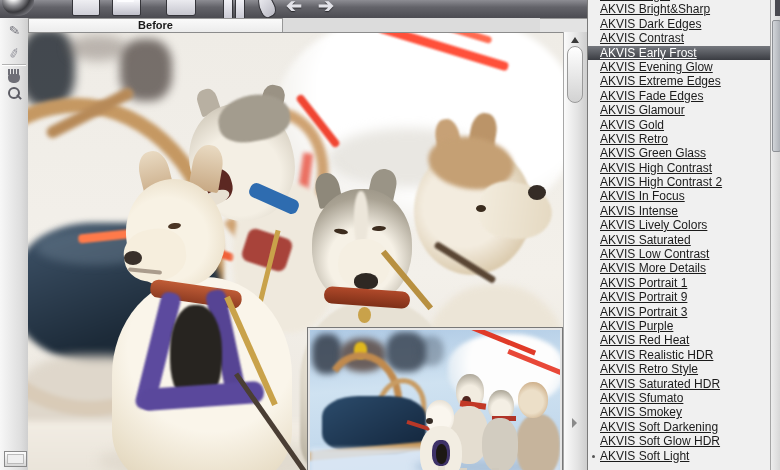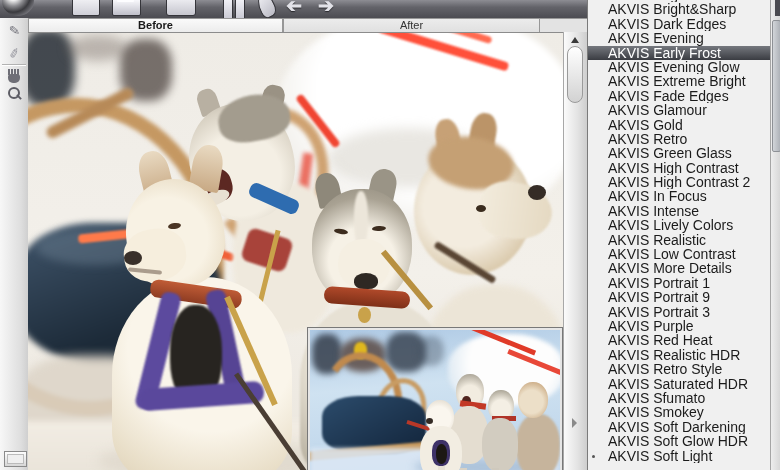--- a/index.html
+++ b/index.html
@@ -68,22 +68,22 @@
   #vscroll .arrow-up{position:absolute;left:7px;top:5px;width:0;height:0;
     border-left:4px solid rgba(0,0,0,0);border-right:4px solid rgba(0,0,0,0);border-bottom:6px solid #3a3a3a;}
   #vscroll .thumb{position:absolute;left:3px;top:14px;width:14px;height:55px;border-radius:8px;
     border:1px solid #9a9a9a;background:linear-gradient(180deg,#ffffff,#d2d2d2);}
   #vscroll .notch{position:absolute;left:8px;top:386px;width:0;height:0;
     border-top:5px solid rgba(0,0,0,0);border-bottom:5px solid rgba(0,0,0,0);border-left:5px solid #8a8a8a;}
 
   
   #preset-panel{position:absolute;left:587px;top:0;width:193px;height:470px;background:#f0f0f0;border-left:1px solid #7a7a7a;overflow:hidden;}
   #preset-list{position:absolute;left:0;top:-12px;width:182px;}
-  .preset-row{position:relative;height:14.4px;line-height:14.4px;font-size:14px;color:#1b1b1b;
-    padding-left:20px;white-space:nowrap;overflow:hidden;}
+  .preset-row{position:relative;height:14.4px;line-height:14.4px;font-size:12px;color:#1b1b1b;
+    padding-left:12px;white-space:nowrap;overflow:hidden;text-decoration:underline;}
   .preset-row .mark{position:absolute;left:4px;top:6px;width:3px;height:3px;border-radius:50%;background:#555;}
   #preset-scrollbar{position:absolute;right:0;top:0;width:10px;height:470px;
     background:linear-gradient(90deg,#ededed,#d5d5d5);border-left:1px solid #a5a5a5;}
   #preset-scrollbar .pthumb{position:absolute;left:1px;top:20px;width:7px;height:130px;border:1px solid #8e9196;border-radius:2px;
     background:linear-gradient(90deg,#d2d5d9,#aeb2b8);}
 
   
   #inset{position:absolute;left:280px;top:295px;width:250px;height:160px;border:2px solid #e6e6e6;
     outline:1px solid #787878;overflow:hidden;
     background:linear-gradient(175deg,#aec9e4 0%,#cfe2f1 35%,#c2d8ec 70%,#b4cde6 100%);}
@@ -108,21 +108,20 @@
     <div id="tool-divider"></div>
     <div id="nav-button"></div>
   <div class="tool pencil-tool"></div>
       <div class="tool eraser-tool"></div>
       <div class="tool hand-tool"></div>
       <div class="tool zoom-tool"></div>
     </div>
 
   <div id="tabbar">
     <div class="tab" id="tab-before">Before</div>
-    <div class="tab" id="tab-after">After</div>
     <div id="tab-filler"></div>
   </div>
 
   <div id="viewport">
 
     <i class="b" style="left:-8px;top:-4px;width:55px;height:78px;background:rgba(37,43,52,.85);border-radius:40%;filter:blur(5px);"></i>
     <i class="b" style="left:40px;top:2px;width:60px;height:26px;background:rgba(122,111,104,.45);border-radius:50%;filter:blur(6px);"></i>
     <i class="b" style="left:92px;top:6px;width:52px;height:62px;background:rgba(78,68,64,.75);border-radius:40%;filter:blur(5px);"></i>
     <i class="b" style="left:248px;top:-20px;width:300px;height:215px;background:radial-gradient(ellipse at 60% 35%,#ffffff 55%,#e9e6df 85%);border-radius:45%;filter:blur(3px);"></i>
     <i class="b" style="left:300px;top:95px;width:160px;height:60px;background:rgba(215,211,202,.55);border-radius:50%;filter:blur(6px);"></i>
@@ -234,35 +233,35 @@
     <div class="arrow-up"></div>
     <div class="thumb"></div>
     <div class="notch"></div>
   </div>
 
   <div id="preset-panel">
     <div id="preset-list">
         <div class="preset-row">AKVIS Bright</div>
         <div class="preset-row">AKVIS Bright&amp;Sharp</div>
         <div class="preset-row">AKVIS Dark Edges</div>
-        <div class="preset-row">AKVIS Evening</div>
+        <div class="preset-row">AKVIS Contrast</div>
         <div class="preset-row" style="background: linear-gradient(rgb(117, 120, 126), rgb(58, 60, 66)); color: rgb(255, 255, 255);">AKVIS Early Frost</div>
         <div class="preset-row">AKVIS Evening Glow</div>
-        <div class="preset-row">AKVIS Extreme Bright</div>
+        <div class="preset-row">AKVIS Extreme Edges</div>
         <div class="preset-row">AKVIS Fade Edges</div>
         <div class="preset-row">AKVIS Glamour</div>
         <div class="preset-row">AKVIS Gold</div>
         <div class="preset-row">AKVIS Retro</div>
         <div class="preset-row">AKVIS Green Glass</div>
         <div class="preset-row">AKVIS High Contrast</div>
         <div class="preset-row">AKVIS High Contrast 2</div>
         <div class="preset-row">AKVIS In Focus</div>
         <div class="preset-row">AKVIS Intense</div>
         <div class="preset-row">AKVIS Lively Colors</div>
-        <div class="preset-row">AKVIS Realistic</div>
+        <div class="preset-row">AKVIS Saturated</div>
         <div class="preset-row">AKVIS Low Contrast</div>
         <div class="preset-row">AKVIS More Details</div>
         <div class="preset-row">AKVIS Portrait 1</div>
         <div class="preset-row">AKVIS Portrait 9</div>
         <div class="preset-row">AKVIS Portrait 3</div>
         <div class="preset-row">AKVIS Purple</div>
         <div class="preset-row">AKVIS Red Heat</div>
         <div class="preset-row">AKVIS Realistic HDR</div>
         <div class="preset-row">AKVIS Retro Style</div>
         <div class="preset-row">AKVIS Saturated HDR</div>

